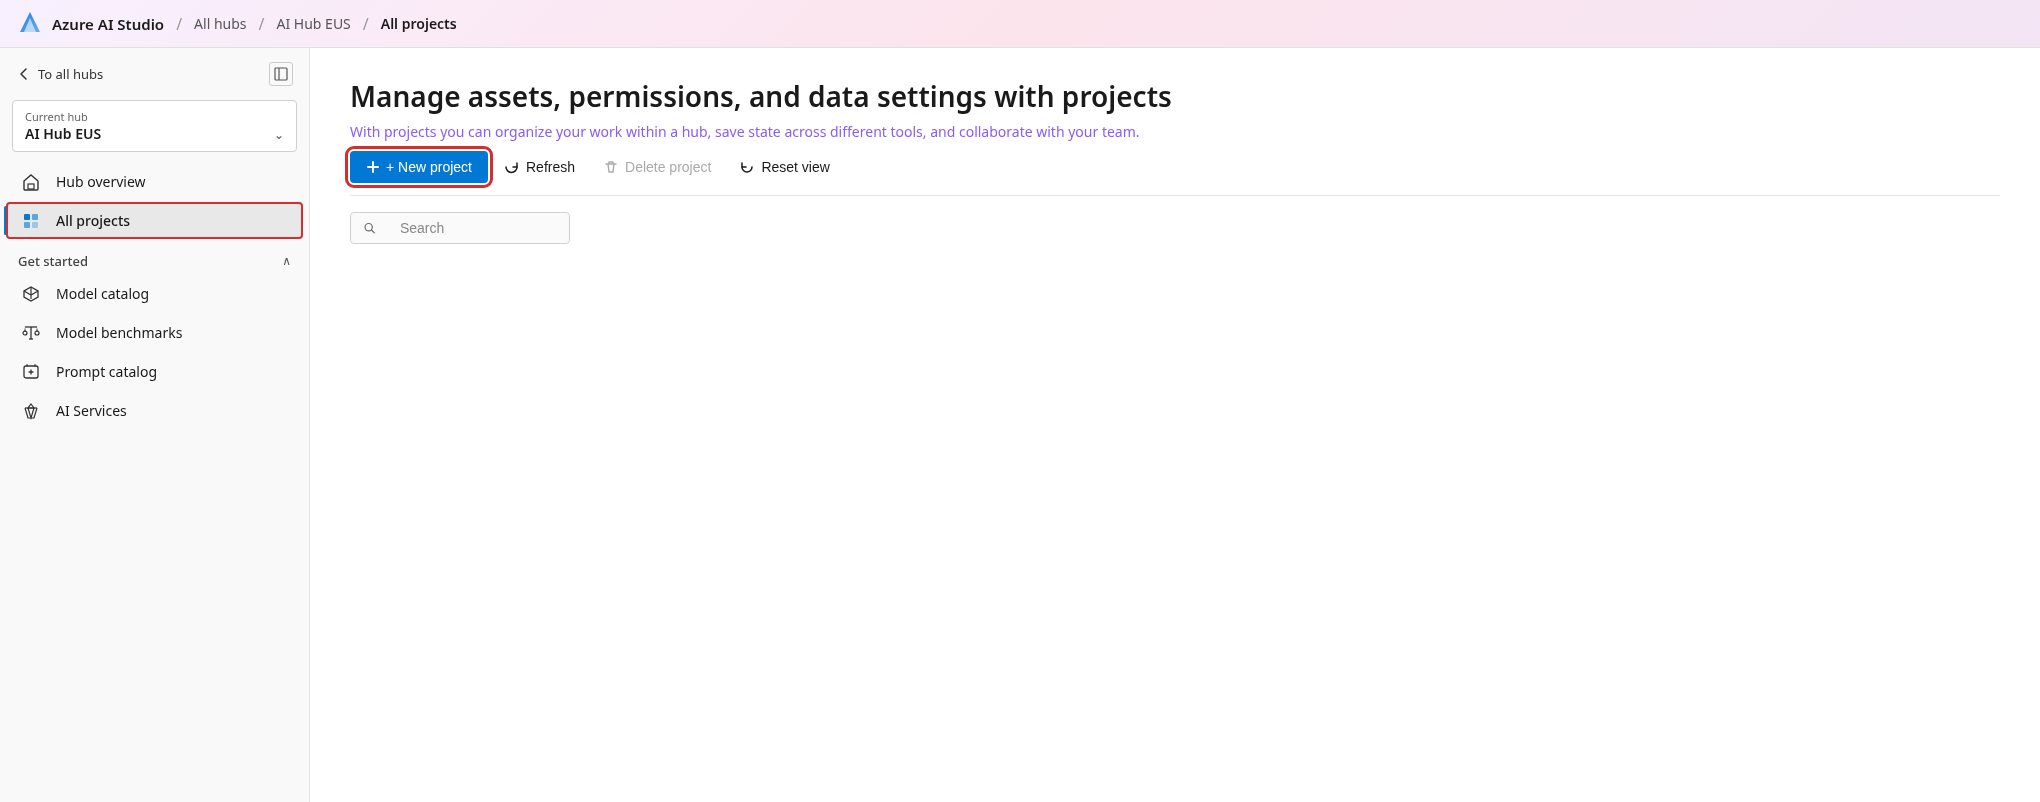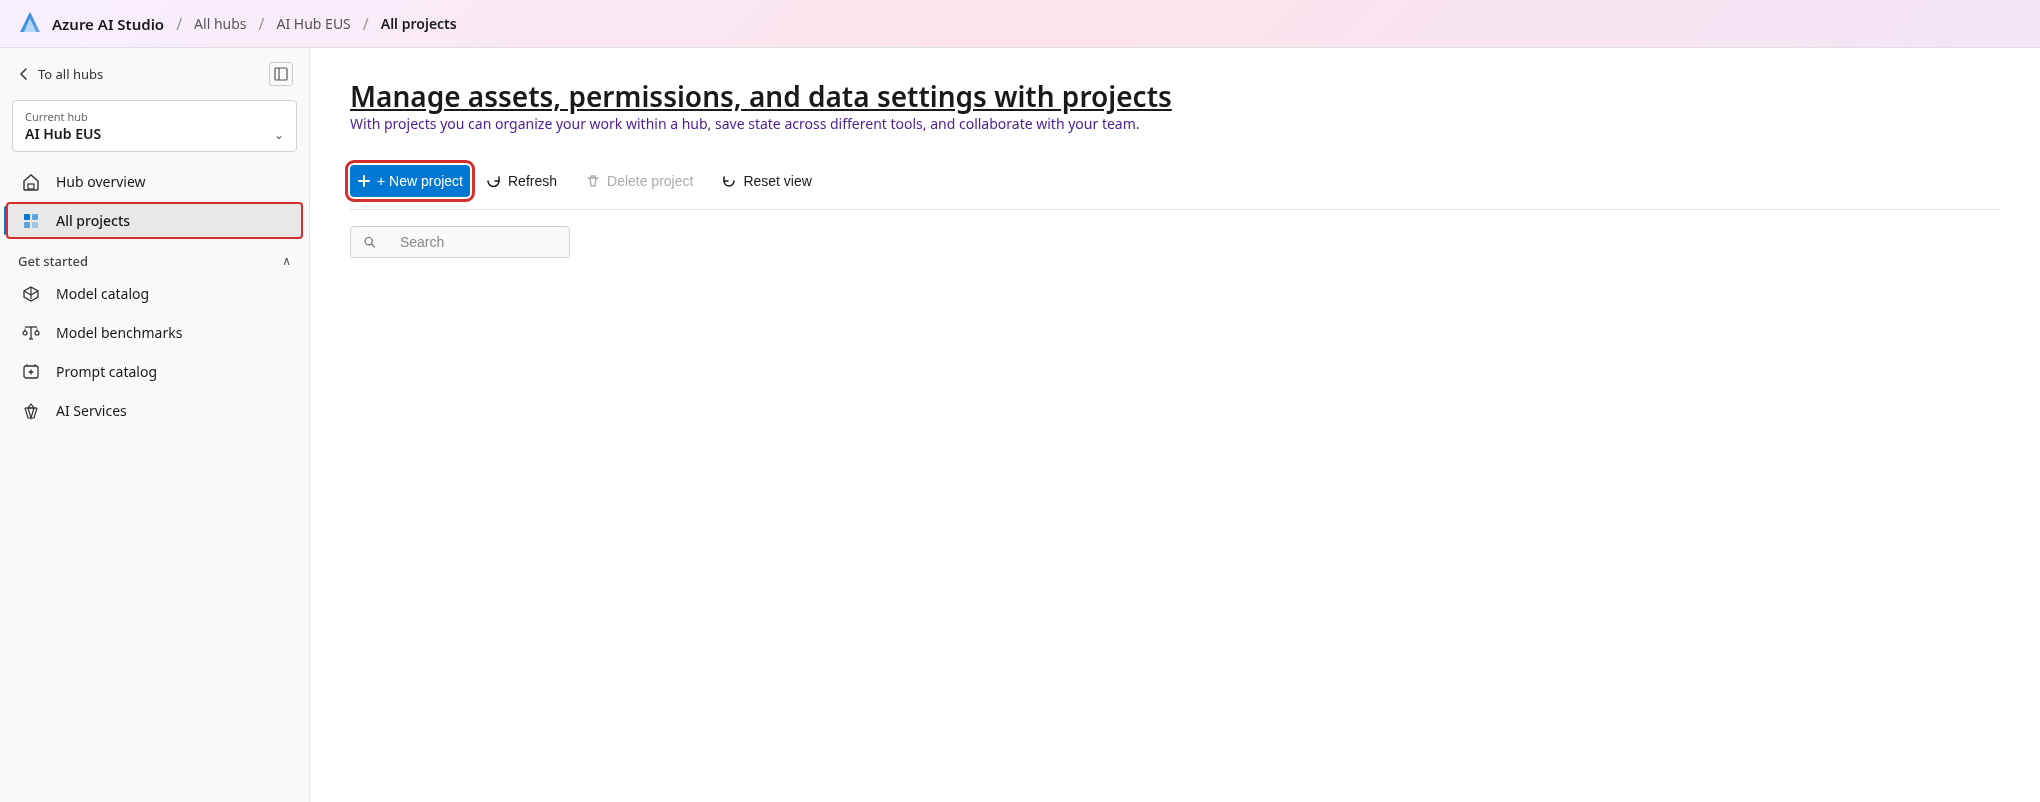--- a/index.html
+++ b/index.html
@@ -183,49 +183,48 @@
       flex: 1;
       background: #fff;
       padding: 32px 40px;
       overflow-y: auto;
     }
 
     .page-title {
       font-size: 28px;
       font-weight: 600;
       color: #1a1a1a;
-      margin-bottom: 0;
+      margin-bottom: 8px;
       line-height: 1.2;
-      text-decoration: underline;
     }
 
     .page-subtitle {
       font-size: 14px;
-      color: #4c1d95;
-      margin-bottom: 32px;
+      color: #8b5cf6;
+      margin-bottom: 10px;
     }
 
     .toolbar {
       display: flex;
       align-items: center;
       gap: 4px;
       margin-bottom: 16px;
       padding-bottom: 12px;
       border-bottom: 1px solid #e5e5e5;
     }
 
     .btn-primary {
       display: flex;
       align-items: center;
       gap: 6px;
       background: #0078d4;
       color: #fff;
       border: none;
       border-radius: 4px;
-      padding: 8px 7px;
+      padding: 8px 16px;
       font-size: 14px;
       font-weight: 500;
       cursor: pointer;
       outline: 3px solid #d32f2f;
       outline-offset: 2px;
     }
 
     .btn-ghost {
       display: flex;
       align-items: center;

